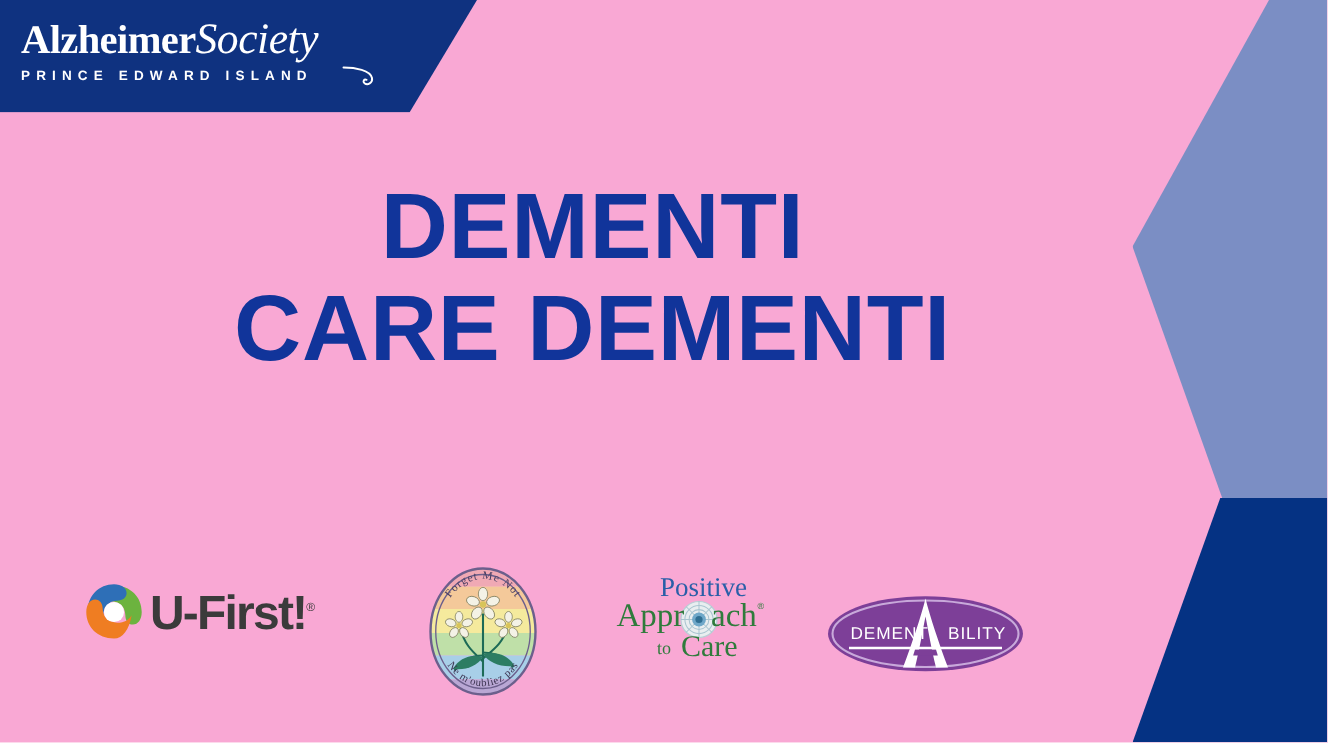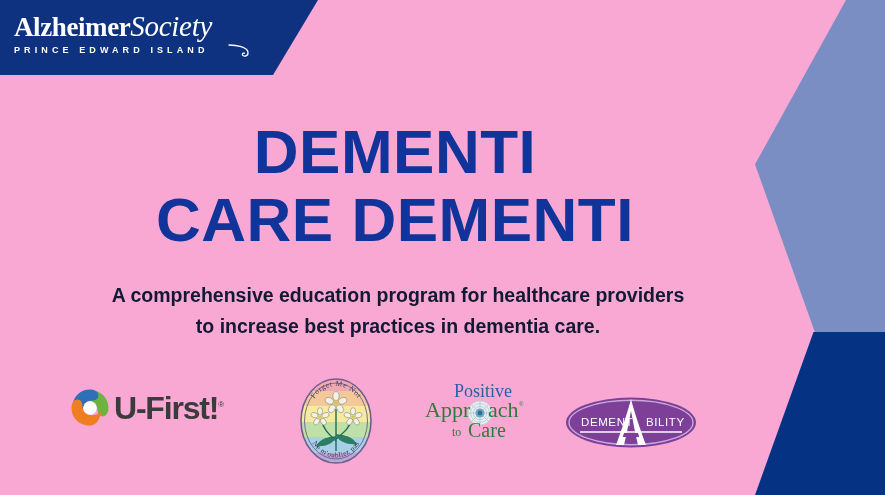--- a/index.html
+++ b/index.html
@@ -130,21 +130,21 @@
     font-weight: 700;
     font-size: 19.5px;
     line-height: 31px;
     color: #121a33;
     white-space: nowrap;
   }
 
   
   .partner-row {
     position: absolute;
-    left: 14px;
+    left: 0;
     top: 375px;
     width: 760px;
     height: 95px;
     z-index: 4;
   }
   .partner {
     position: absolute;
     top: 0;
   }
 
@@ -203,24 +203,20 @@
     <svg class="org-swoosh" viewBox="0 0 22 14">
       <path d="M1 1 C 9 1, 19 3, 20 8 C 20.6 11.5, 17 13, 15 11.5 C 13.6 10.4, 14.6 8.6, 16.4 9.2" fill="none" stroke="#ffffff" stroke-width="1.3" stroke-linecap="round"></path>
     </svg>
   </div>
 
   <div class="headline">
     <span class="headline-line">DEMENTI</span>
     <span class="headline-line">CARE DEMENTI</span>
   </div>
 
-  <div class="subtitle">
-    <span class="subtitle-line">A comprehensive education program for healthcare providers</span>
-    <span class="subtitle-line">to increase best practices in dementia care.</span>
-  </div>
 
   <div class="partner-row">
 
     <div class="partner ufirst">
       <svg class="ufirst-mark" viewBox="0 0 100 100">
         <path d="M50 8 C 76 8, 94 26, 94 50 C 94 62, 88 70, 80 70 C 72 70, 68 63, 68 55
                  C 68 42, 58 33, 45 33 C 33 33, 26 38, 22 45 C 26 22, 36 8, 50 8 Z" fill="#6cb33f"></path>
         <path d="M8 50 C 8 24, 26 6, 50 6 C 62 6, 70 12, 70 20 C 70 28, 63 32, 55 32
                  C 42 32, 33 42, 33 55 C 33 67, 38 74, 45 78 C 22 74, 8 64, 8 50 Z" fill="#2e6fb7"></path>
         <path d="M50 92 C 24 92, 6 74, 6 50 C 6 38, 12 30, 20 30 C 28 30, 32 37, 32 45

